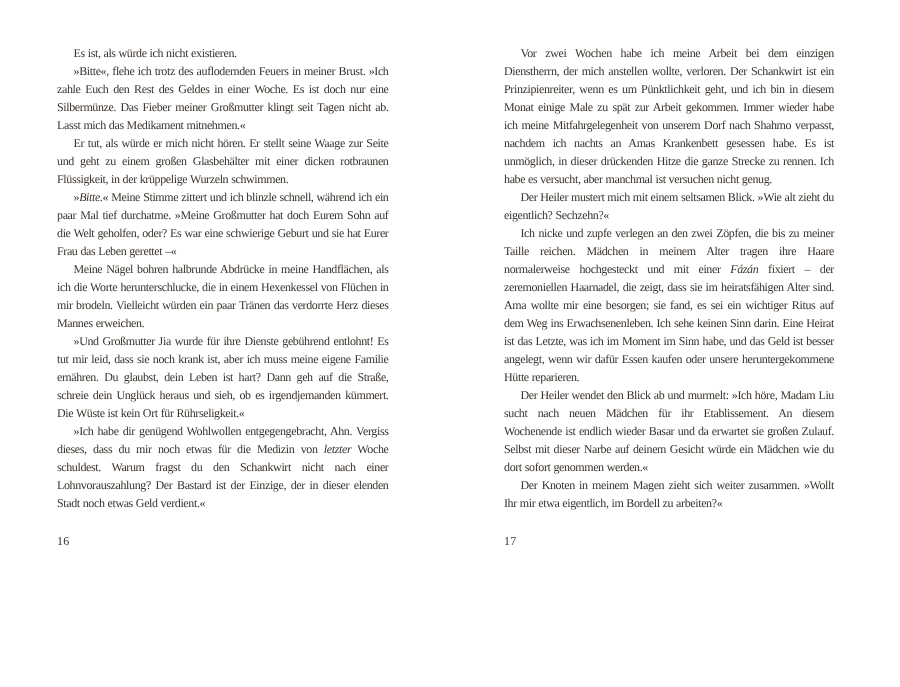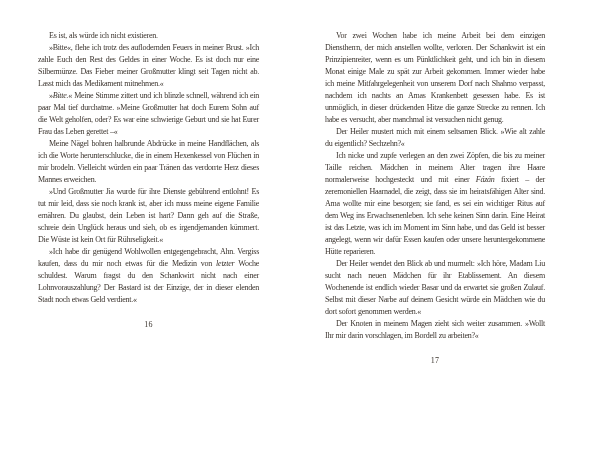--- a/index.html
+++ b/index.html
@@ -18,66 +18,67 @@
   .spread {
     position: absolute;
     inset: 0;
     padding-left: 36px;
   }
   .page {
     position: absolute;
     top: 30px;
   }
   .page-left  { left: 38px;  width: 221px; }
-  .page-right { left: 325px; width: 220px; }
+  .page-right { left: 336px; width: 220px; }
   .page-text {
     font-size: 8px;
     line-height: 12px;
     letter-spacing: -0.25px;
     text-align: justify;
     hyphens: auto;
     -webkit-hyphens: auto;
     word-spacing: 0.2px;
   }
   .page-text p {
     margin: 0;
     text-indent: 11px;
   }
   .page-text em {
     font-style: italic;
   }
   .page-number {
     margin-top: 14px;
-    text-align: center;
+    text-align: left;
     font-size: 8px;
     letter-spacing: 0.2px;
     color: #3a332d;
   }
 </style>
 </head>
 <body>
 
 <div class="spread">
 
   <div class="page page-left">
     <div class="page-text">
         <p><span>Es ist, als würde ich nicht existieren.</span></p>
         <p><span>»Bitte«, flehe ich trotz des auflodernden Feuers in meiner Brust. »Ich zahle Euch den Rest des Geldes in einer Woche. Es ist doch nur eine Silbermünze. Das Fieber meiner Großmutter klingt seit Tagen nicht ab. Lasst mich das Medikament mitnehmen.«</span></p>
+        <p><span>Er tut, als würde er mich nicht hören. Er stellt seine Waage zur Seite und geht zu einem großen Glasbehälter mit einer dicken rotbraunen Flüssigkeit, in der krüppelige Wurzeln schwimmen.</span></p>
         <p><span>»</span><em>Bitte.</em><span>« Meine Stimme zittert und ich blinzle schnell, während ich ein paar Mal tief durchatme. »Meine Großmutter hat doch Eurem Sohn auf die Welt geholfen, oder? Es war eine schwierige Geburt und sie hat Eurer Frau das Leben gerettet –«</span></p>
         <p><span>Meine Nägel bohren halbrunde Abdrücke in meine Handflächen, als ich die Worte herunterschlucke, die in einem Hexenkessel von Flüchen in mir brodeln. Vielleicht würden ein paar Tränen das verdorrte Herz dieses Mannes erweichen.</span></p>
         <p><span>»Und Großmutter Jia wurde für ihre Dienste gebührend entlohnt! Es tut mir leid, dass sie noch krank ist, aber ich muss meine eigene Familie ernähren. Du glaubst, dein Leben ist hart? Dann geh auf die Straße, schreie dein Unglück heraus und sieh, ob es irgendjemanden kümmert. Die Wüste ist kein Ort für Rührseligkeit.«</span></p>
-        <p><span>»Ich habe dir genügend Wohlwollen entgegengebracht, Ahn. Vergiss kaufen, dass du mir noch etwas für die Medizin von </span><em>letzter</em><span> Woche schuldest. Warum fragst du den Schankwirt nicht nach einer Lohnvorauszahlung? Der Bastard ist der Einzige, der in dieser elenden Stadt noch etwas Geld verdient.«</span></p>
+        <p><span>»Ich habe dir genügend Wohlwollen entgegengebracht, Ahn. Vergiss dieses, dass du mir noch etwas für die Medizin von </span><em>letzter</em><span> Woche schuldest. Warum fragst du den Schankwirt nicht nach einer Lohnvorauszahlung? Der Bastard ist der Einzige, der in dieser elenden Stadt noch etwas Geld verdient.«</span></p>
       </div>
     <div class="page-number">16</div>
   </div>
 
   <div class="page page-right">
     <div class="page-text">
         <p><span>Vor zwei Wochen habe ich meine Arbeit bei dem einzigen Dienstherrn, der mich anstellen wollte, verloren. Der Schankwirt ist ein Prinzipienreiter, wenn es um Pünktlichkeit geht, und ich bin in diesem Monat einige Male zu spät zur Arbeit gekommen. Immer wieder habe ich meine Mitfahrgelegenheit von unserem Dorf nach Shahmo verpasst, nachdem ich nachts an Amas Krankenbett gesessen habe. Es ist unmöglich, in dieser drückenden Hitze die ganze Strecke zu rennen. Ich habe es versucht, aber manchmal ist versuchen nicht genug.</span></p>
-        <p><span>Der Heiler mustert mich mit einem seltsamen Blick. »Wie alt zahle du eigentlich? Sechzehn?«</span></p>
+        <p><span>Der Heiler mustert mich mit einem seltsamen Blick. »Wie alt zieht du eigentlich? Sechzehn?«</span></p>
         <p><span>Ich nicke und zupfe verlegen an den zwei Zöpfen, die bis zu meiner Taille reichen. Mädchen in meinem Alter tragen ihre Haare normalerweise hochgesteckt und mit einer </span><em>Fázán</em><span> fixiert – der zeremoniellen Haarnadel, die zeigt, dass sie im heiratsfähigen Alter sind. Ama wollte mir eine besorgen; sie fand, es sei ein wichtiger Ritus auf dem Weg ins Erwachsenenleben. Ich sehe keinen Sinn darin. Eine Heirat ist das Letzte, was ich im Moment im Sinn habe, und das Geld ist besser angelegt, wenn wir dafür Essen kaufen oder unsere heruntergekommene Hütte reparieren.</span></p>
         <p><span>Der Heiler wendet den Blick ab und murmelt: »Ich höre, Madam Liu sucht nach neuen Mädchen für ihr Etablissement. An diesem Wochenende ist endlich wieder Basar und da erwartet sie großen Zulauf. Selbst mit dieser Narbe auf deinem Gesicht würde ein Mädchen wie du dort sofort genommen werden.«</span></p>
-        <p><span>Der Knoten in meinem Magen zieht sich weiter zusammen. »Wollt Ihr mir darin vorschlagen, im Bordell zu arbeiten?«</span></p>
+        <p><span>Der Knoten in meinem Magen zieht sich weiter zusammen. »Wollt Ihr mir etwa eigentlich, im Bordell zu arbeiten?«</span></p>
       </div>
     <div class="page-number">17</div>
   </div>
 
 </div>
 
 </body></html>

